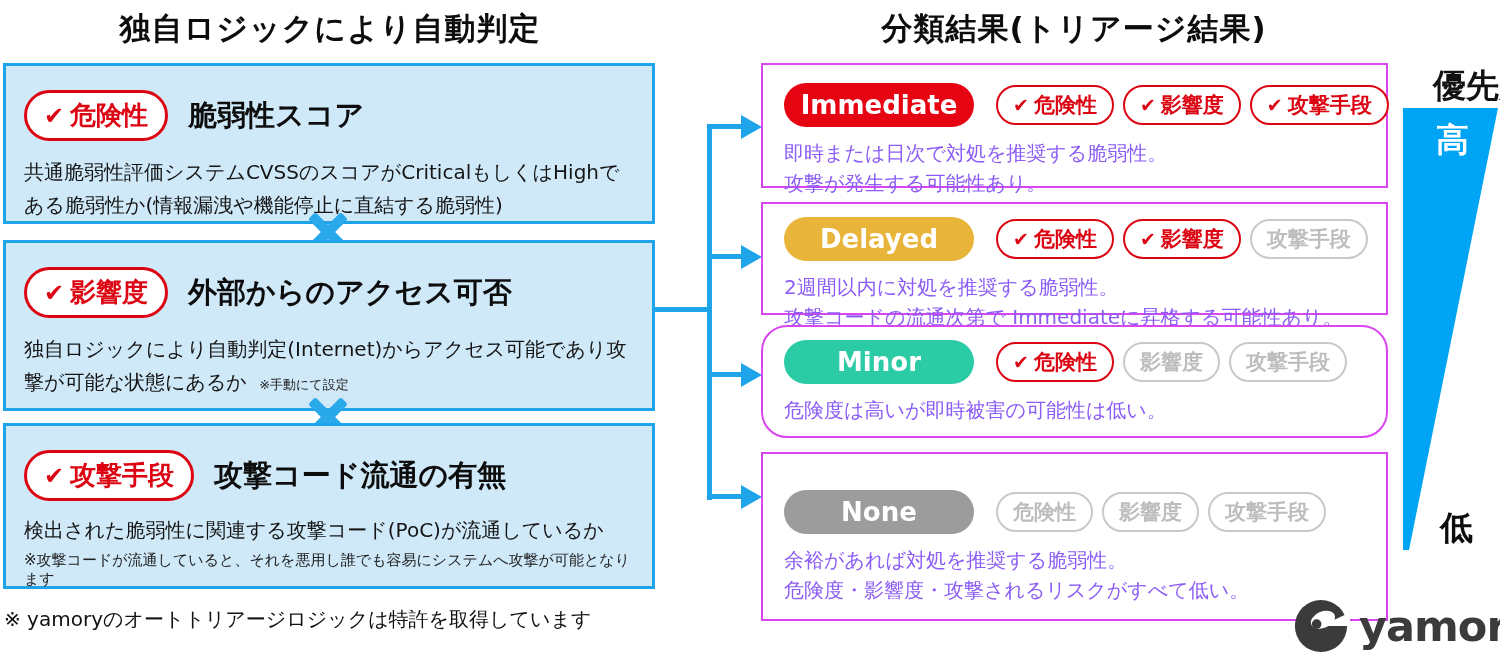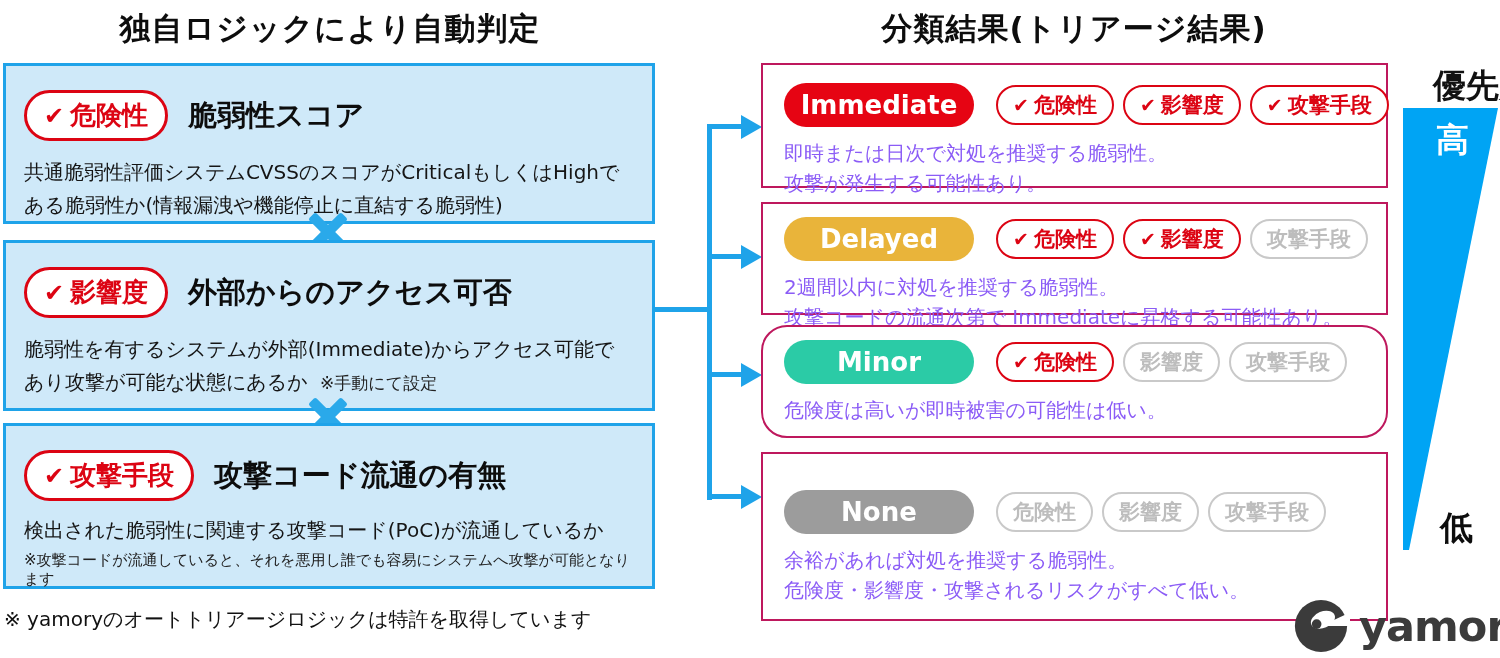--- a/index.html
+++ b/index.html
@@ -25,21 +25,21 @@
   .box-head { display:flex; align-items:center; }
   .factor-badge {
     display:inline-flex; align-items:center; justify-content:center; gap:6px;
     background:#ffffff; border:3px solid #dc0413; color:#dc0413;
     border-radius:999px; padding:5px 17px; font-size:26px; font-weight:800;
     min-width:140px;
   }
   .factor-badge .chk { font-size:24px; }
   .box-heading { font-size:29px; font-weight:800; margin-left:20px; color:#0d0d0d; }
   .box-body { margin-top:15px; font-size:20px; line-height:1.65; color:#151515; }
-  .box-note-inline { font-size:17px; margin-left:6px; color:#222; }
+  .box-note-inline { font-size:13px; margin-left:6px; color:#222; }
   .box-note-line { margin-top:4px; font-size:15px; color:#222; }
 
   
   .xmark { position:absolute; width:46px; height:46px; }
   .x-1 { left:305px; top:209px; }
   .x-2 { left:305px; top:394px; }
   .xmark .bar { position:absolute; left:0; top:18px; width:46px; height:10px; background:#2aa9ea; border-radius:2px; }
   .xmark .bar.a { transform:rotate(45deg); }
   .xmark .bar.b { transform:rotate(-45deg); }
 
@@ -50,21 +50,21 @@
   .feeder { left:655px; top:307px; width:54px; height:5px; }
   .trunk  { left:707px; top:124px; width:5px;  height:376px; }
   .branch { left:707px; width:36px; height:5px; }
   .br-1 { top:124px; } .br-2 { top:254px; } .br-3 { top:372px; } .br-4 { top:494px; }
   .arrowhead { position:absolute; width:0; height:0; border-top:12px solid transparent; border-bottom:12px solid transparent; border-left:21px solid #1fa3e9; left:741px; }
   .ah-1 { top:115px; } .ah-2 { top:245px; } .ah-3 { top:363px; } .ah-4 { top:485px; }
 
   
   .result-row {
     position:absolute; left:761px; width:627px;
-    background:#ffffff; border:2px solid #be185d; padding:18px 20px 0 21px;
+    background:#ffffff; border:2px solid #d946ef; padding:18px 20px 0 21px;
   }
   .row-1 { top:63px; height:125px; }
   .row-2 { top:202px; height:113px; padding-top:13px; }
   .row-3 { top:325px; height:113px; padding-top:13px;border-radius:26px; }
   .row-4 { top:452px; height:169px; padding-top:36px; }
   .row-head { display:flex; align-items:center; }
   .level-pill {
     width:190px; height:44px; border-radius:999px; flex:0 0 auto;
     display:flex; align-items:center; justify-content:center;
     color:#ffffff; font-size:26px; font-weight:800;
@@ -120,21 +120,21 @@
 
   <div class="logic-box box-2">
     <div class="box-head">
       <span class="factor-badge">
         <span class="chk">✔</span>
         <span>影響度</span>
       </span>
       <span class="box-heading">外部からのアクセス可否</span>
     </div>
     <div class="box-body">
-      <span>脆弱性を有するシステムが外部(Immediate)からアクセス可能であり攻撃が可能な状態にあるか</span>
+      <span>独自ロジックにより自動判定(Internet)からアクセス可能であり攻撃が可能な状態にあるか</span>
       <span class="box-note-inline">※手動にて設定</span>
     </div>
   </div>
 
   <div class="xmark x-2">
       <div class="bar a"></div>
       <div class="bar b"></div>
     </div>
 
   <div class="logic-box box-3">

